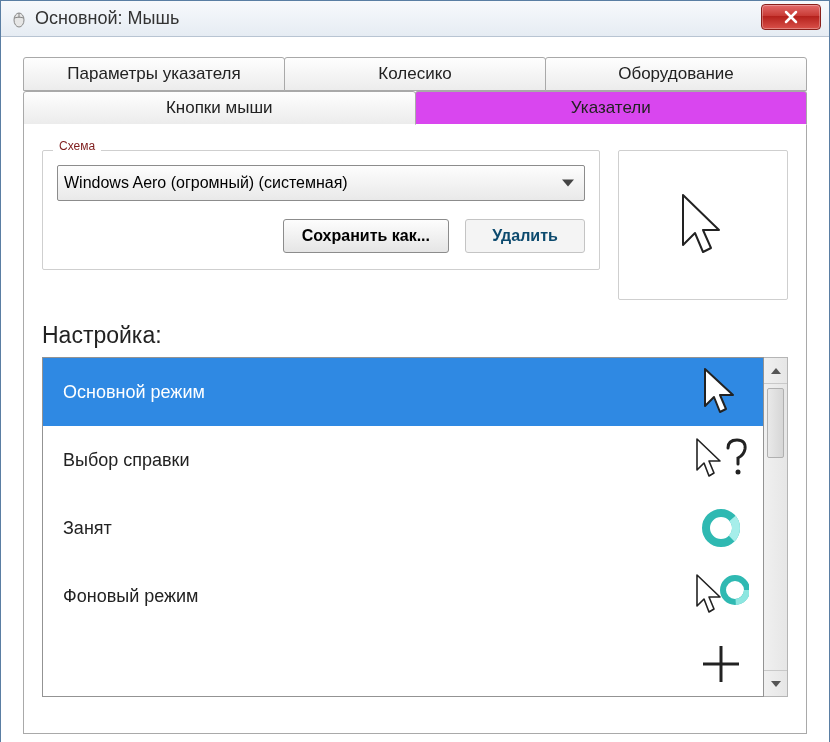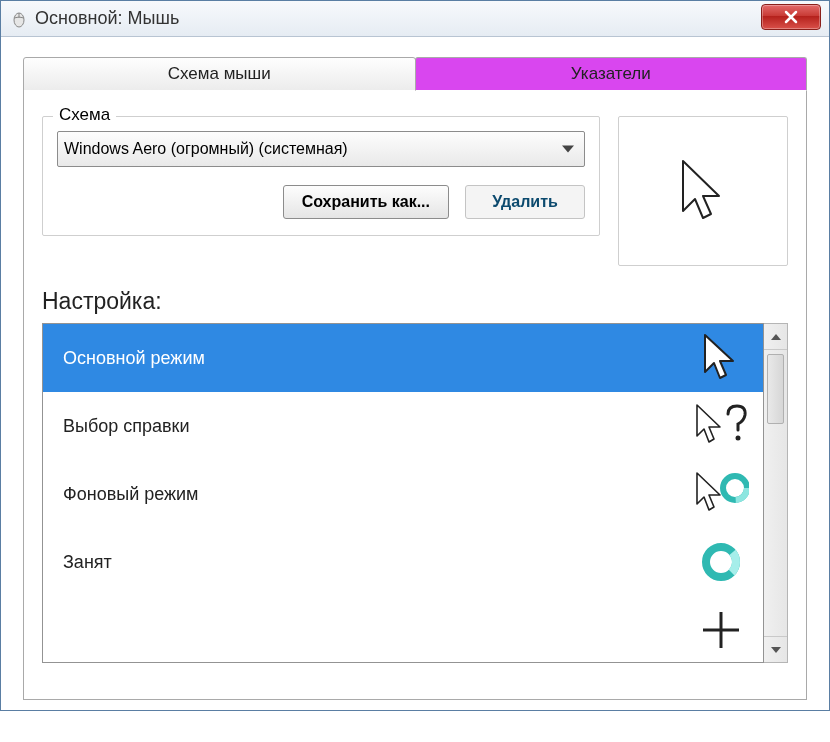--- a/index.html
+++ b/index.html
@@ -90,22 +90,22 @@
     border-radius: 2px;
     padding: 14px 14px 16px 14px;
     position: relative;
     margin-top: 8px;
   }
   .fieldset-legend {
     position: absolute;
     top: -12px; left: 10px;
     background: #fff;
     padding: 0 6px;
-    font-size: 17px;
-    color: #000000;
+    font-size: 12px;
+    color: #7f1d1d;
   }
   .upper-row {
     display: flex;
     gap: 18px;
     align-items: flex-start;
   }
   .scheme-box { flex: 1; }
   .preview-box {
     width: 170px;
     height: 150px;
@@ -245,23 +245,34 @@
     <div class="close-btn">
       <svg width="14" height="14" viewBox="0 0 14 14">
         <path d="M2 2 L12 12 M12 2 L2 12" stroke="#fff" stroke-width="2.5" stroke-linecap="round"></path>
       </svg>
     </div>
   </div>
 
   <div class="client">
     <div class="tabs-container">
 
+      <div class="tab-row row1">
+        <div class="tab">
+            <span>Параметры указателя</span>
+          </div>
+        <div class="tab">
+            <span>Колесико</span>
+          </div>
+        <div class="tab">
+            <span>Оборудование</span>
+          </div>
+      </div>
       <div class="tab-row row2">
         <div class="tab">
-            <span>Схема мыши</span>
+            <span>Кнопки мыши</span>
           </div>
         <div class="tab active">
             <span>Указатели</span>
           </div>
       </div>
 
       <div class="tab-panel">
 
         <div class="upper-row">
 
@@ -309,36 +320,36 @@
               <span class="cursor-preview">
                 <svg width="56" height="48" viewBox="0 0 56 48">
                   <path d="M4 3 L4 34 L11 27 L16 40 L21 37 L16 25 L27 25 Z" fill="#fff" stroke="#222" stroke-width="1.6" stroke-linejoin="round"></path>
                   <path d="M35 12 Q35 4 44 4 Q53 4 52 13 Q51 19 45 22 L45 28" fill="none" stroke="#222" stroke-width="3" stroke-linecap="round"></path>
                   <circle cx="45" cy="36" r="2.5" fill="#222"></circle>
                 </svg>
               </span>
             </div>
 
             <div class="list-item">
+              <span>Занят</span>
+              <span class="cursor-preview">
+                <svg width="44" height="44" viewBox="0 0 44 44">
+                  <circle cx="22" cy="22" r="15" fill="none" stroke="#2fb9b2" stroke-width="8"></circle>
+                  <circle cx="22" cy="22" r="15" fill="none" stroke="#a6eeea" stroke-width="8" stroke-dasharray="22 80" transform="rotate(-40 22 22)"></circle>
+                </svg>
+              </span>
+            </div>
+
+            <div class="list-item">
               <span>Фоновый режим</span>
               <span class="cursor-preview">
                 <svg width="56" height="48" viewBox="0 0 56 48">
                   <path d="M4 3 L4 34 L11 27 L16 40 L21 37 L16 25 L27 25 Z" fill="#fff" stroke="#222" stroke-width="1.6" stroke-linejoin="round"></path>
                   <circle cx="42" cy="18" r="12" fill="none" stroke="#2fb9b2" stroke-width="6"></circle>
                   <circle cx="42" cy="18" r="12" fill="none" stroke="#8de6e0" stroke-width="6" stroke-dasharray="18 60"></circle>
-                </svg>
-              </span>
-            </div>
-
-            <div class="list-item">
-              <span>Занят</span>
-              <span class="cursor-preview">
-                <svg width="44" height="44" viewBox="0 0 44 44">
-                  <circle cx="22" cy="22" r="15" fill="none" stroke="#2fb9b2" stroke-width="8"></circle>
-                  <circle cx="22" cy="22" r="15" fill="none" stroke="#a6eeea" stroke-width="8" stroke-dasharray="22 80" transform="rotate(-40 22 22)"></circle>
                 </svg>
               </span>
             </div>
 
             <div class="list-item">
               <span class="cursor-preview">
                 <svg width="40" height="40" viewBox="0 0 40 40">
                   <line x1="20" y1="2" x2="20" y2="38" stroke="#222" stroke-width="3"></line>
                   <line x1="2" y1="20" x2="38" y2="20" stroke="#222" stroke-width="3"></line>
                 </svg>

